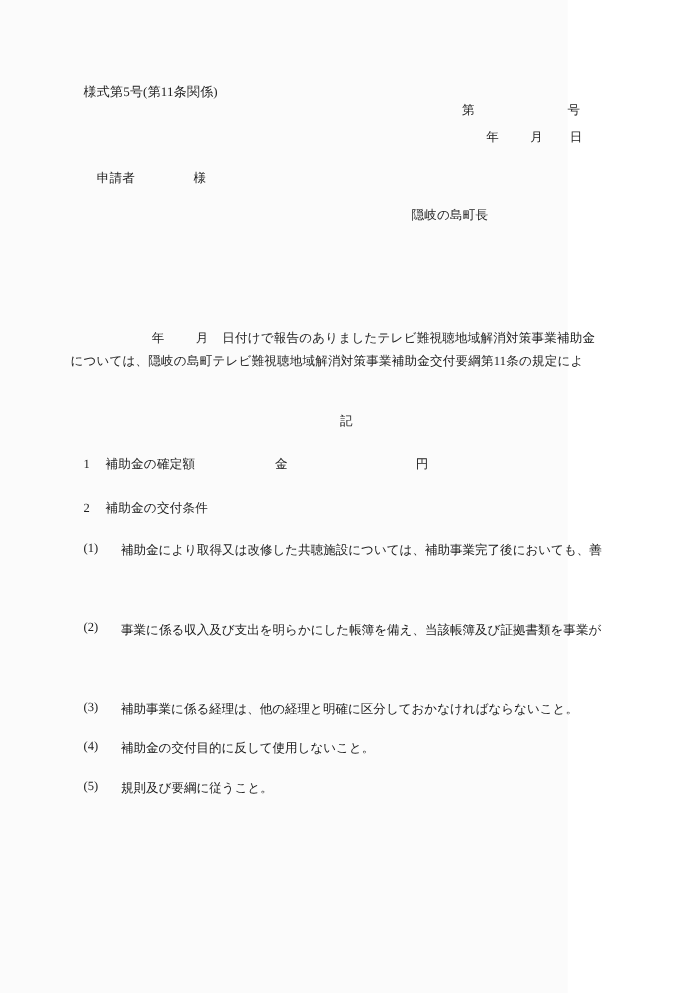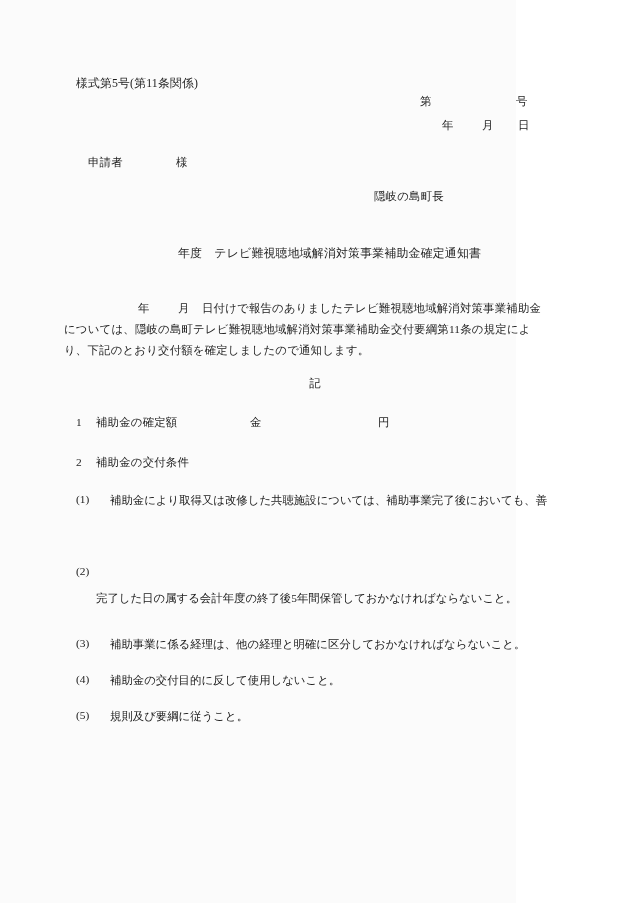--- a/index.html
+++ b/index.html
@@ -144,29 +144,27 @@
     <span class="d-d">日</span>
   </div>
 
   <div class="t addressee">
     <span class="who">申請者</span>
     <span class="hon">様</span>
   </div>
 
   <div class="t issuer">隠岐の島町長</div>
 
-  <div class="t doc-title">年度　テレビ難視聴地域解消対策事業補助金確定通知書</div>
 
   <div class="t body-line bl1">
     <span class="p-y">年</span>
     <span class="p-m">月</span>
     <span class="p-rest">日付けで報告のありましたテレビ難視聴地域解消対策事業補助金</span>
   </div>
   <div class="t body-line bl2">については、隠岐の島町テレビ難視聴地域解消対策事業補助金交付要綱第11条の規定によ</div>
-  <div class="t body-line bl3">り、下記のとおり交付額を確定しましたので通知します。</div>
 
   <div class="t ki">記</div>
 
   <div class="t item-1">
     <span class="num">1</span>
     <span class="label">補助金の確定額</span>
     <span class="kin">金</span>
     <span class="yen">円</span>
   </div>
 
@@ -175,21 +173,21 @@
     <span class="label">補助金の交付条件</span>
   </div>
 
   <div class="clause c1">
     <span class="marker">(1)</span>
     <span class="ctext">補助金により取得又は改修した共聴施設については、補助事業完了後においても、善</span>
   </div>
 
   <div class="clause c2">
     <span class="marker">(2)</span>
-    <span class="cont">完了した日の属する会計年度の終了後5年間保管しておかなければならないこと。</span>
+    <span class="ctext">事業に係る収入及び支出を明らかにした帳簿を備え、当該帳簿及び証拠書類を事業が</span>
   </div>
 
   <div class="clause c3">
     <span class="marker">(3)</span>
     <span class="ctext">補助事業に係る経理は、他の経理と明確に区分しておかなければならないこと。</span>
   </div>
 
   <div class="clause c4">
     <span class="marker">(4)</span>
     <span class="ctext">補助金の交付目的に反して使用しないこと。</span>

